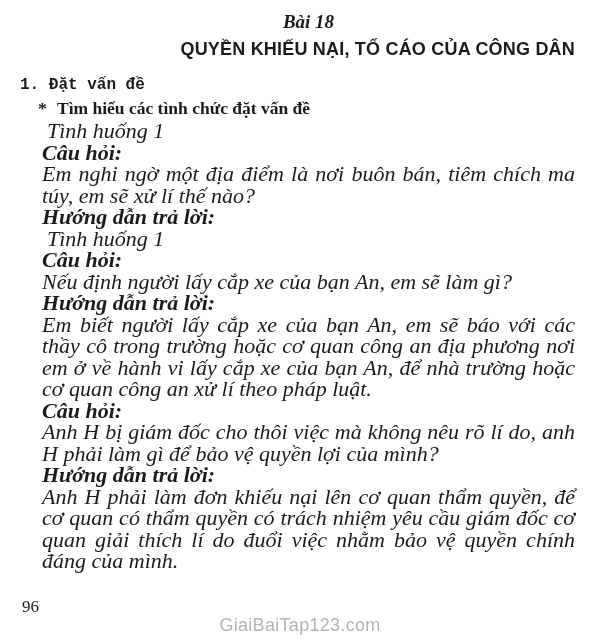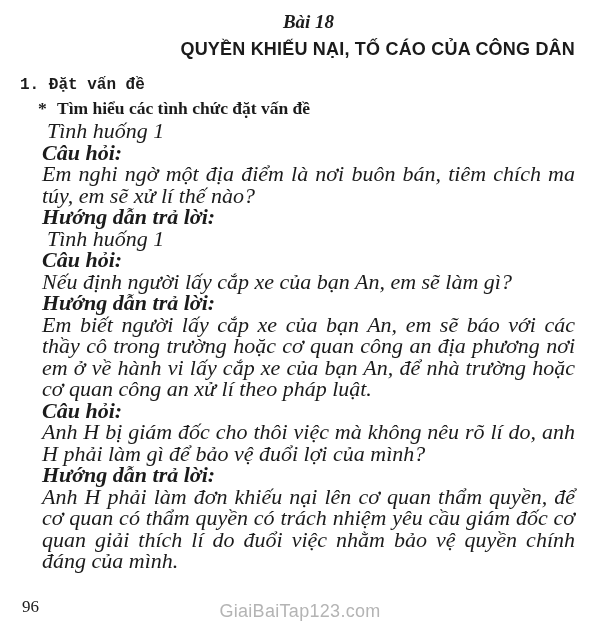--- a/index.html
+++ b/index.html
@@ -70,21 +70,21 @@
     position: absolute;
     left: 22px;
     bottom: 27px;
     font-size: 17px;
     line-height: 17px;
   }
   .watermark {
     position: absolute;
     left: 0;
     right: 0;
-    bottom: 20px;
+    bottom: 6px;
     text-align: center;
     font-family: "Liberation Sans", "DejaVu Sans", sans-serif;
     font-size: 18px;
     color: #b4b4b4;
     letter-spacing: 0.3px;
   }
 </style>
 </head>
 <body>
 
@@ -108,21 +108,21 @@
     <div>
       <p class="body-line situation-label">Tình huống 1</p>
       <p class="body-line qa-label">Câu hỏi:</p>
       <p class="body-line body-text">Nếu định người lấy cắp xe của bạn An, em sẽ làm gì?</p>
       <p class="body-line qa-label">Hướng dẫn trả lời:</p>
       <p class="body-line body-text">Em biết người lấy cắp xe của bạn An, em sẽ báo với các thầy cô trong trường hoặc cơ quan công an địa phương nơi em ở về hành vi lấy cắp xe của bạn An, để nhà trường hoặc cơ quan công an xử lí theo pháp luật.</p>
     </div>
 
     <div>
       <p class="body-line qa-label">Câu hỏi:</p>
-      <p class="body-line body-text">Anh H bị giám đốc cho thôi việc mà không nêu rõ lí do, anh H phải làm gì để bảo vệ đuổi lợi của mình?</p>
+      <p class="body-line body-text">Anh H bị giám đốc cho thôi việc mà không nêu rõ lí do, anh H phải làm gì để bảo vệ quyền lợi của mình?</p>
       <p class="body-line qa-label">Hướng dẫn trả lời:</p>
       <p class="body-line body-text">Anh H phải làm đơn khiếu nại lên cơ quan thẩm quyền, để cơ quan có thẩm quyền có trách nhiệm yêu cầu giám đốc cơ quan giải thích lí do đuổi việc nhằm bảo vệ quyền chính đáng của mình.</p>
     </div>
 
   </div>
 
   <div class="page-number">96</div>
   <div class="watermark">GiaiBaiTap123.com</div>
 </div>
 

